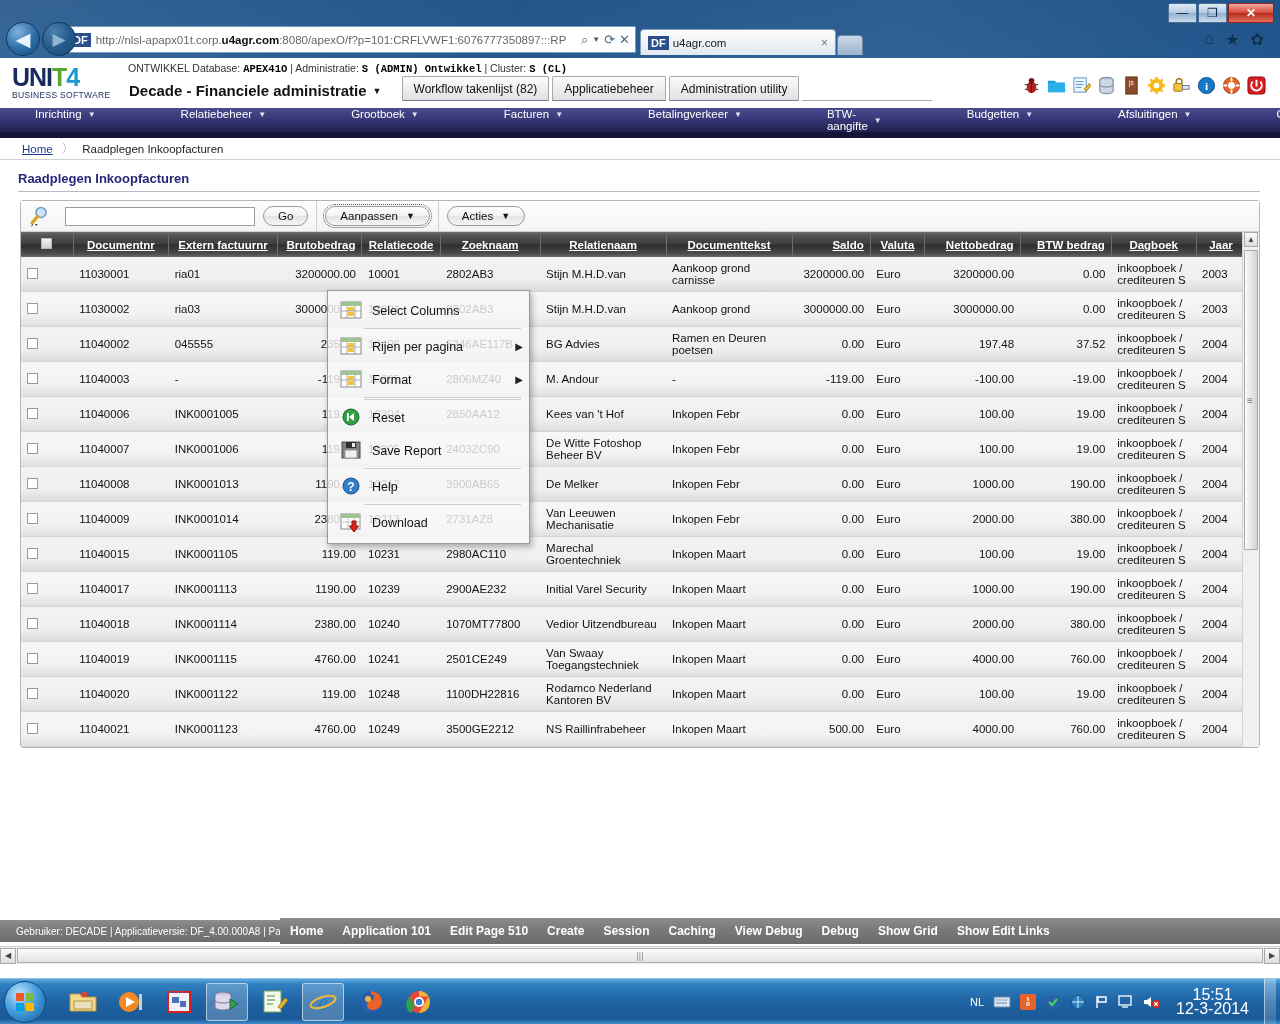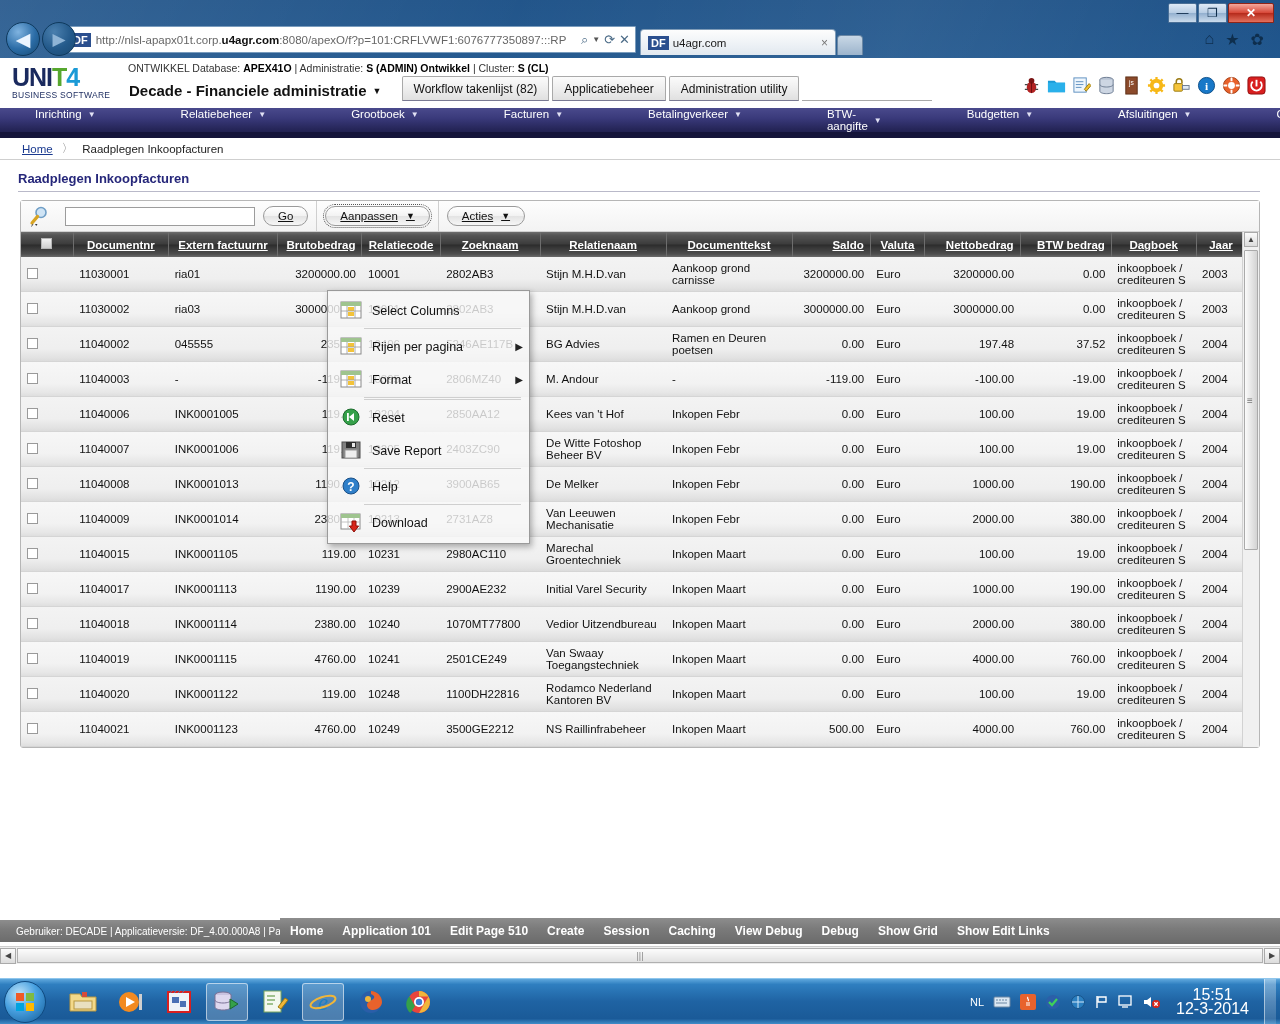--- a/index.html
+++ b/index.html
@@ -96,21 +96,21 @@
     font-family:"Liberation Sans",sans-serif; font-weight:bold; font-size:25px;
     letter-spacing:-1px; color:#1a2a5e; line-height:26px;
   }
   .logo .l1 .g{ color:#57a72e; }
   .logo .l1 .n4{ color:#1b9ad6; }
   .logo .l2{ font-size:8.5px; font-weight:normal; color:#1a2a5e; letter-spacing:.3px;}
   .dbinfo{
     position:absolute; left:128px; top:4px; font-size:10.5px; color:#333;
     white-space:nowrap;
   }
-  .dbinfo b{ color:#000; }
+  .dbinfo b{ color:#000;font-family:Liberation Mono, monospace; }
   .apptabs{ position:absolute; left:124px; top:18px; display:flex; align-items:flex-start;}
   .apptab{
     height:25px; padding:0 11px;
     background:linear-gradient(180deg,#fbfbfb 0%,#ededed 55%,#e0e0e0 100%);
     border:1px solid #a9a9a9; border-bottom:1px solid #7a7a93;
     font-size:12px; color:#111; display:flex; align-items:center; margin-right:3px;
     border-radius:2px 2px 0 0;
   }
   .apptab.active{
     height:29px; font-size:15px; font-weight:bold; background:#fff;
@@ -169,21 +169,21 @@
   }
   .magnifier{ width:28px; height:22px; position:relative;}
   .searchinput{
     width:190px; height:19px; border:1px solid #9c9c9c; background:#fff;
     font-size:11px; padding:0 3px; font-family:"Liberation Sans",sans-serif;
   }
   .pillbtn{
     height:20px; padding:0 14px; border-radius:10px;
     border:1px solid #9a9a9a;
     background:linear-gradient(180deg,#ffffff 0%,#f2f2f2 50%,#e3e3e3 51%,#f6f6f6 100%);
-    font-size:11.5px; color:#111; display:flex; align-items:center; justify-content:center;text-decoration:underline;
+    font-size:11.5px; color:#111; display:flex; align-items:center; justify-content:center;
   }
   .pillbtn .caret{ margin-left:8px; font-size:9px;}
   .pillbtn.focused{ outline:1px dotted #555; outline-offset:1px; }
   .sep-vert{ width:1px; height:31px; background:#cfcfcf; }
 
   
   .tablewrap{ position:relative; overflow:hidden; }
   table.grid{ border-collapse:collapse; width:1256px; table-layout:fixed;}
   table.grid thead th{
     background:linear-gradient(180deg,#6e6e6e 0%,#555555 12%,#3c3c3c 48%,#2c2c2c 52%,#4e4e4e 88%,#6a6a6a 100%);

